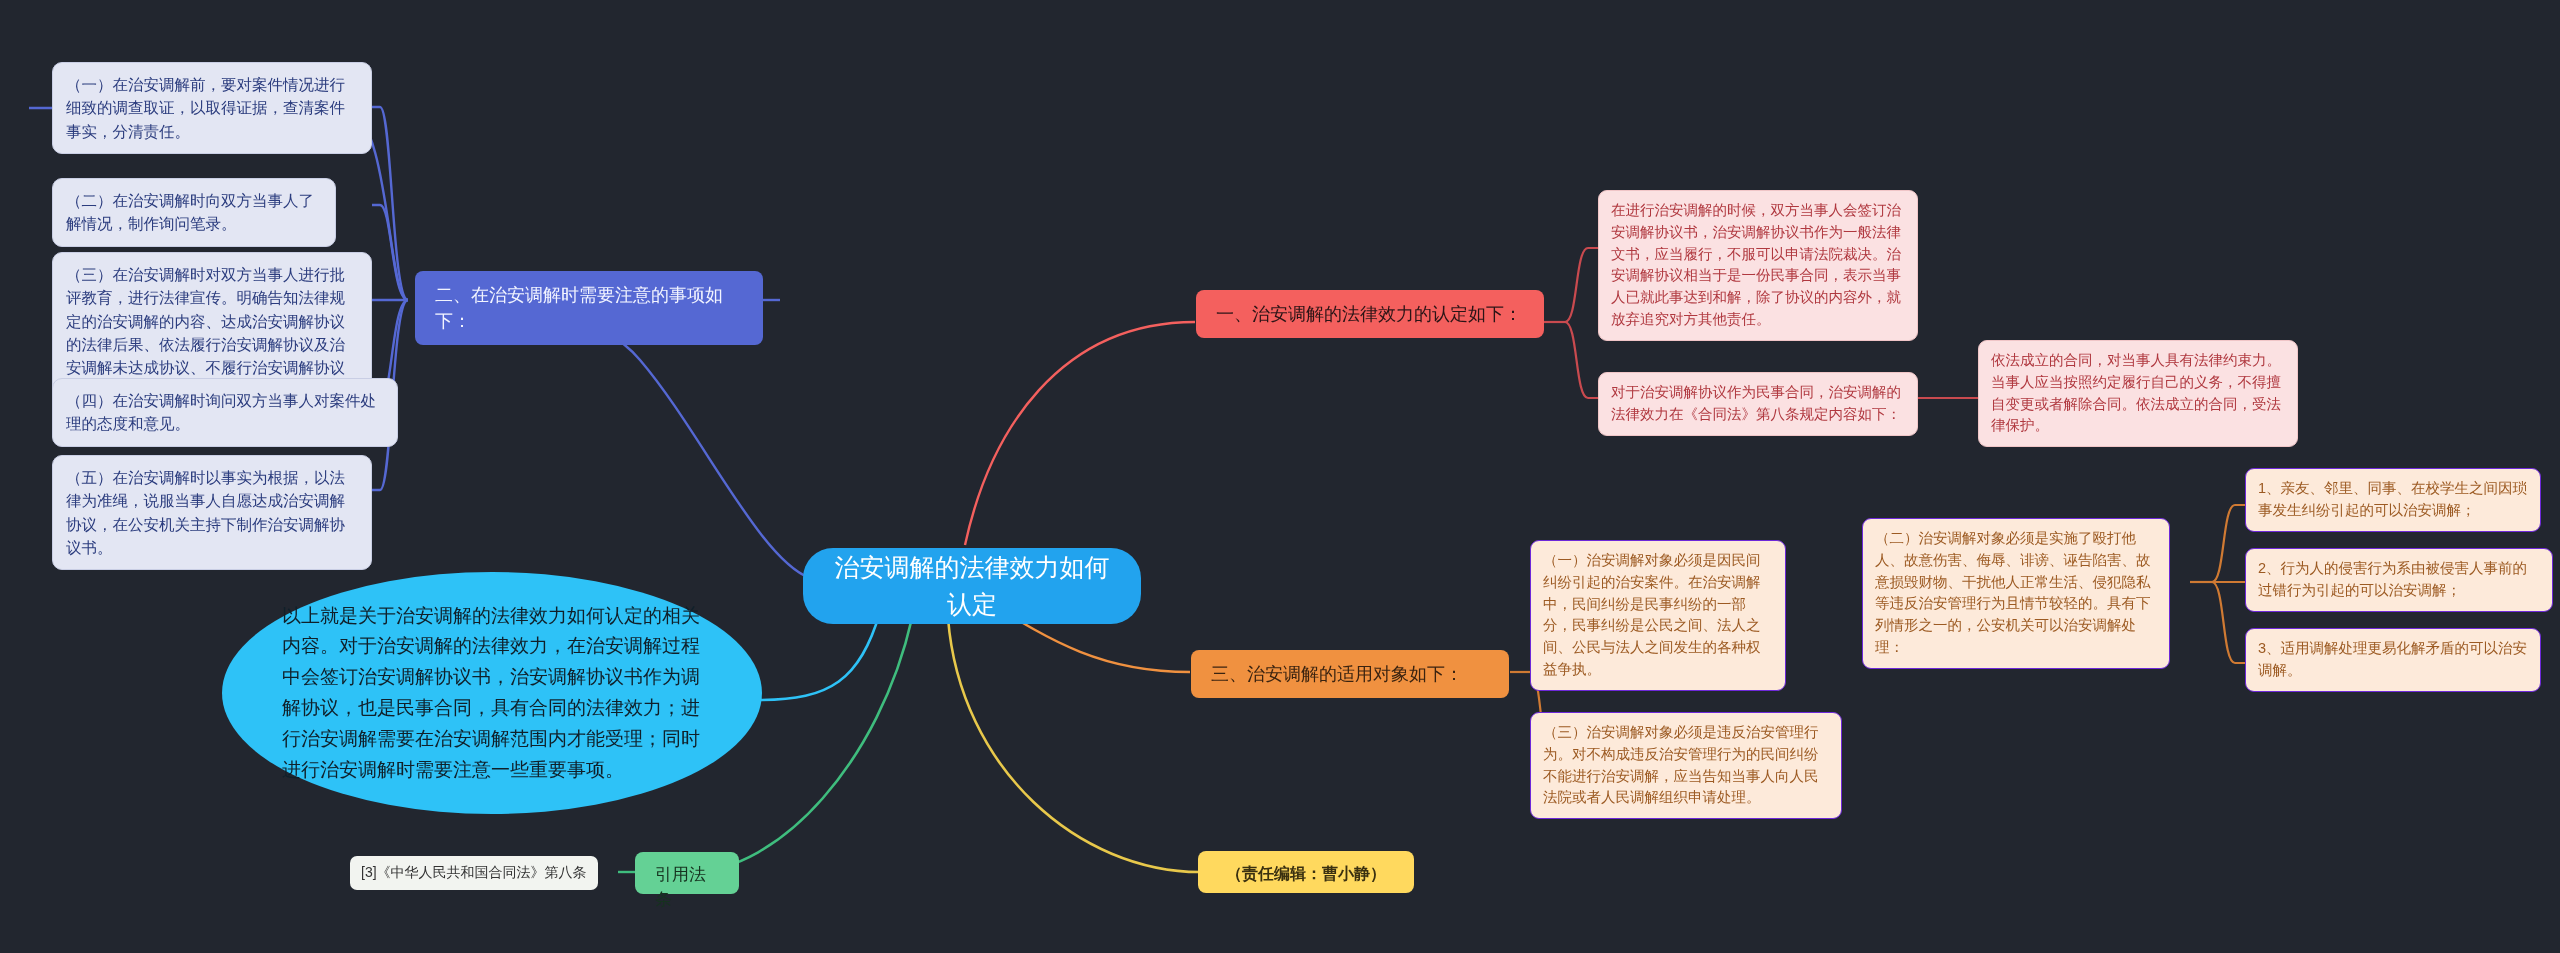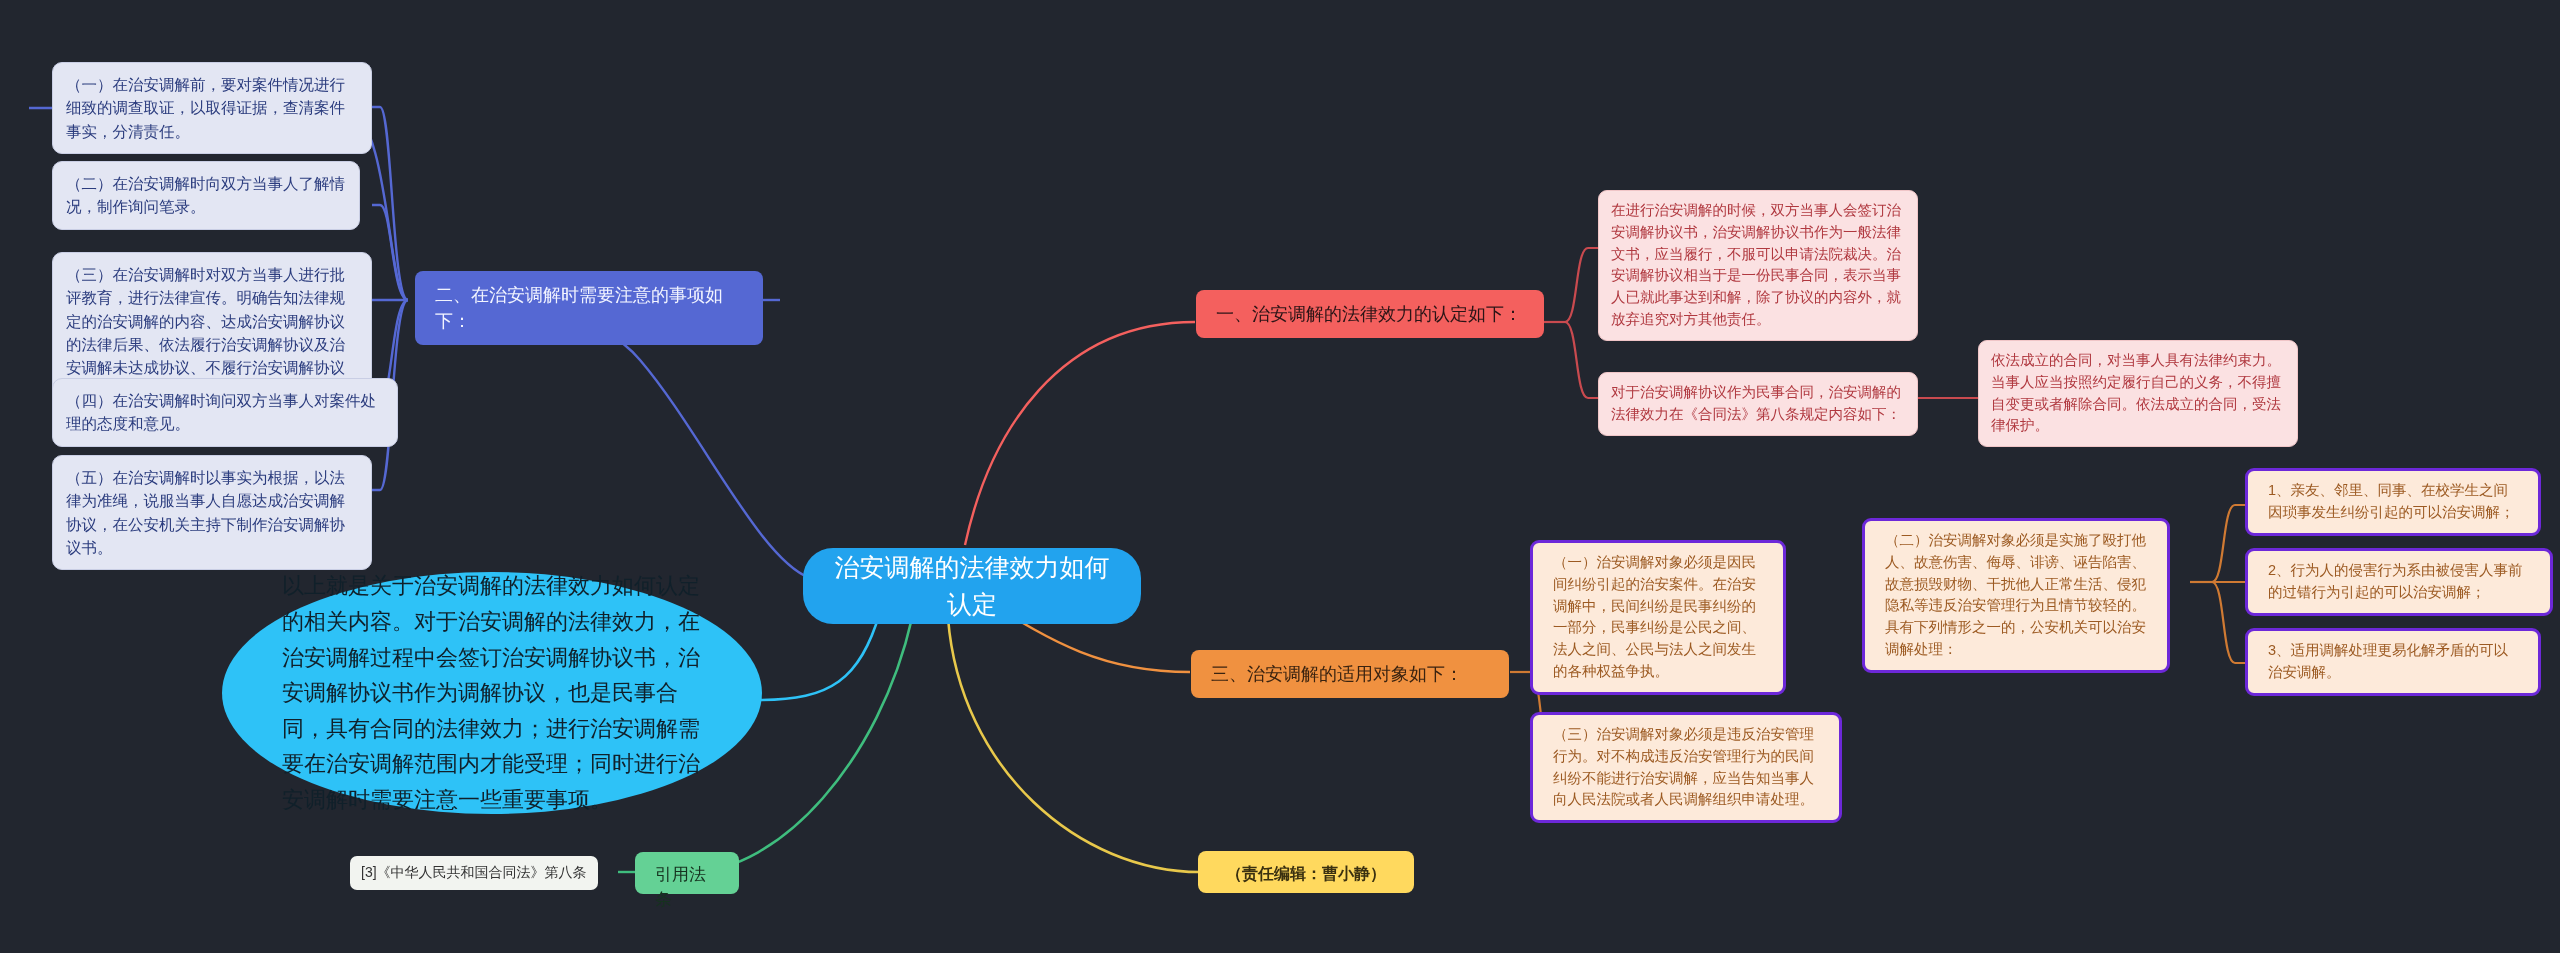--- a/index.html
+++ b/index.html
@@ -20,22 +20,22 @@
   }
   
   .leaf-pink{
     background:#fbe1e2;border-radius:9px;color:#b0383f;
     font-size:14.5px;line-height:1.5;padding:9px 12px;
     border:1px solid #f0c5c7;
   }
   
   .leaf-cream{
     background:#fdeada;border-radius:9px;color:#9c5a22;
-    font-size:14.5px;line-height:1.5;padding:9px 20px;
-    border:3px solid #6d28d9;
+    font-size:14.5px;line-height:1.5;padding:9px 12px;
+    border:1px solid #6d28d9;
   }
   
   .leaf-white{
     background:#f2f4f0;border-radius:7px;color:#333;
     font-size:14px;line-height:1.4;padding:7px 11px;
     white-space:nowrap;
   }
 
   
   .pill{
@@ -52,21 +52,21 @@
   
   .root{
     background:#22a3ee;color:#ffffff;border-radius:30px;
     font-size:25px;line-height:1.5;text-align:center;
     display:flex;align-items:center;justify-content:center;
     padding:14px 26px;box-sizing:border-box;
   }
   
   .summary{
     background:#2ec2f7;color:#10202a;border-radius:50%;
-    font-size:22px;line-height:1.62;
+    font-size:19px;line-height:1.62;
     display:flex;align-items:center;justify-content:center;
     padding:26px 60px;box-sizing:border-box;text-align:left;
   }
 </style>
 </head>
 <body>
 
 <div id="canvas">
 
   <svg class="links" viewBox="0 0 2560 953" xmlns="http://www.w3.org/2000/svg">
@@ -114,21 +114,21 @@
     <span>治安调解的法律效力如何认定</span>
   </div>
 
   <div class="node pill pill-blue" style="left:415px;top:271px;width:348px;">
     <span>二、在治安调解时需要注意的事项如下：</span>
   </div>
 
   <div class="node leaf-lav" style="left:52px;top:62px;width:320px;">
     <span>（一）在治安调解前，要对案件情况进行细致的调查取证，以取得证据，查清案件事实，分清责任。</span>
   </div>
-  <div class="node leaf-lav" style="left:52px;top:161px;width:308px;">
+  <div class="node leaf-lav" style="left:52px;top:178px;width:284px;">
     <span>（二）在治安调解时向双方当事人了解情况，制作询问笔录。</span>
   </div>
   <div class="node leaf-lav" style="left:52px;top:252px;width:320px;">
     <span>（三）在治安调解时对双方当事人进行批评教育，进行法律宣传。明确告知法律规定的治安调解的内容、达成治安调解协议的法律后果、依法履行治安调解协议及治安调解未达成协议、不履行治安调解协议的法律后果等。</span>
   </div>
   <div class="node leaf-lav" style="left:52px;top:378px;width:346px;">
     <span>（四）在治安调解时询问双方当事人对案件处理的态度和意见。</span>
   </div>
   <div class="node leaf-lav" style="left:52px;top:455px;width:320px;">
     <span>（五）在治安调解时以事实为根据，以法律为准绳，说服当事人自愿达成治安调解协议，在公安机关主持下制作治安调解协议书。</span>

